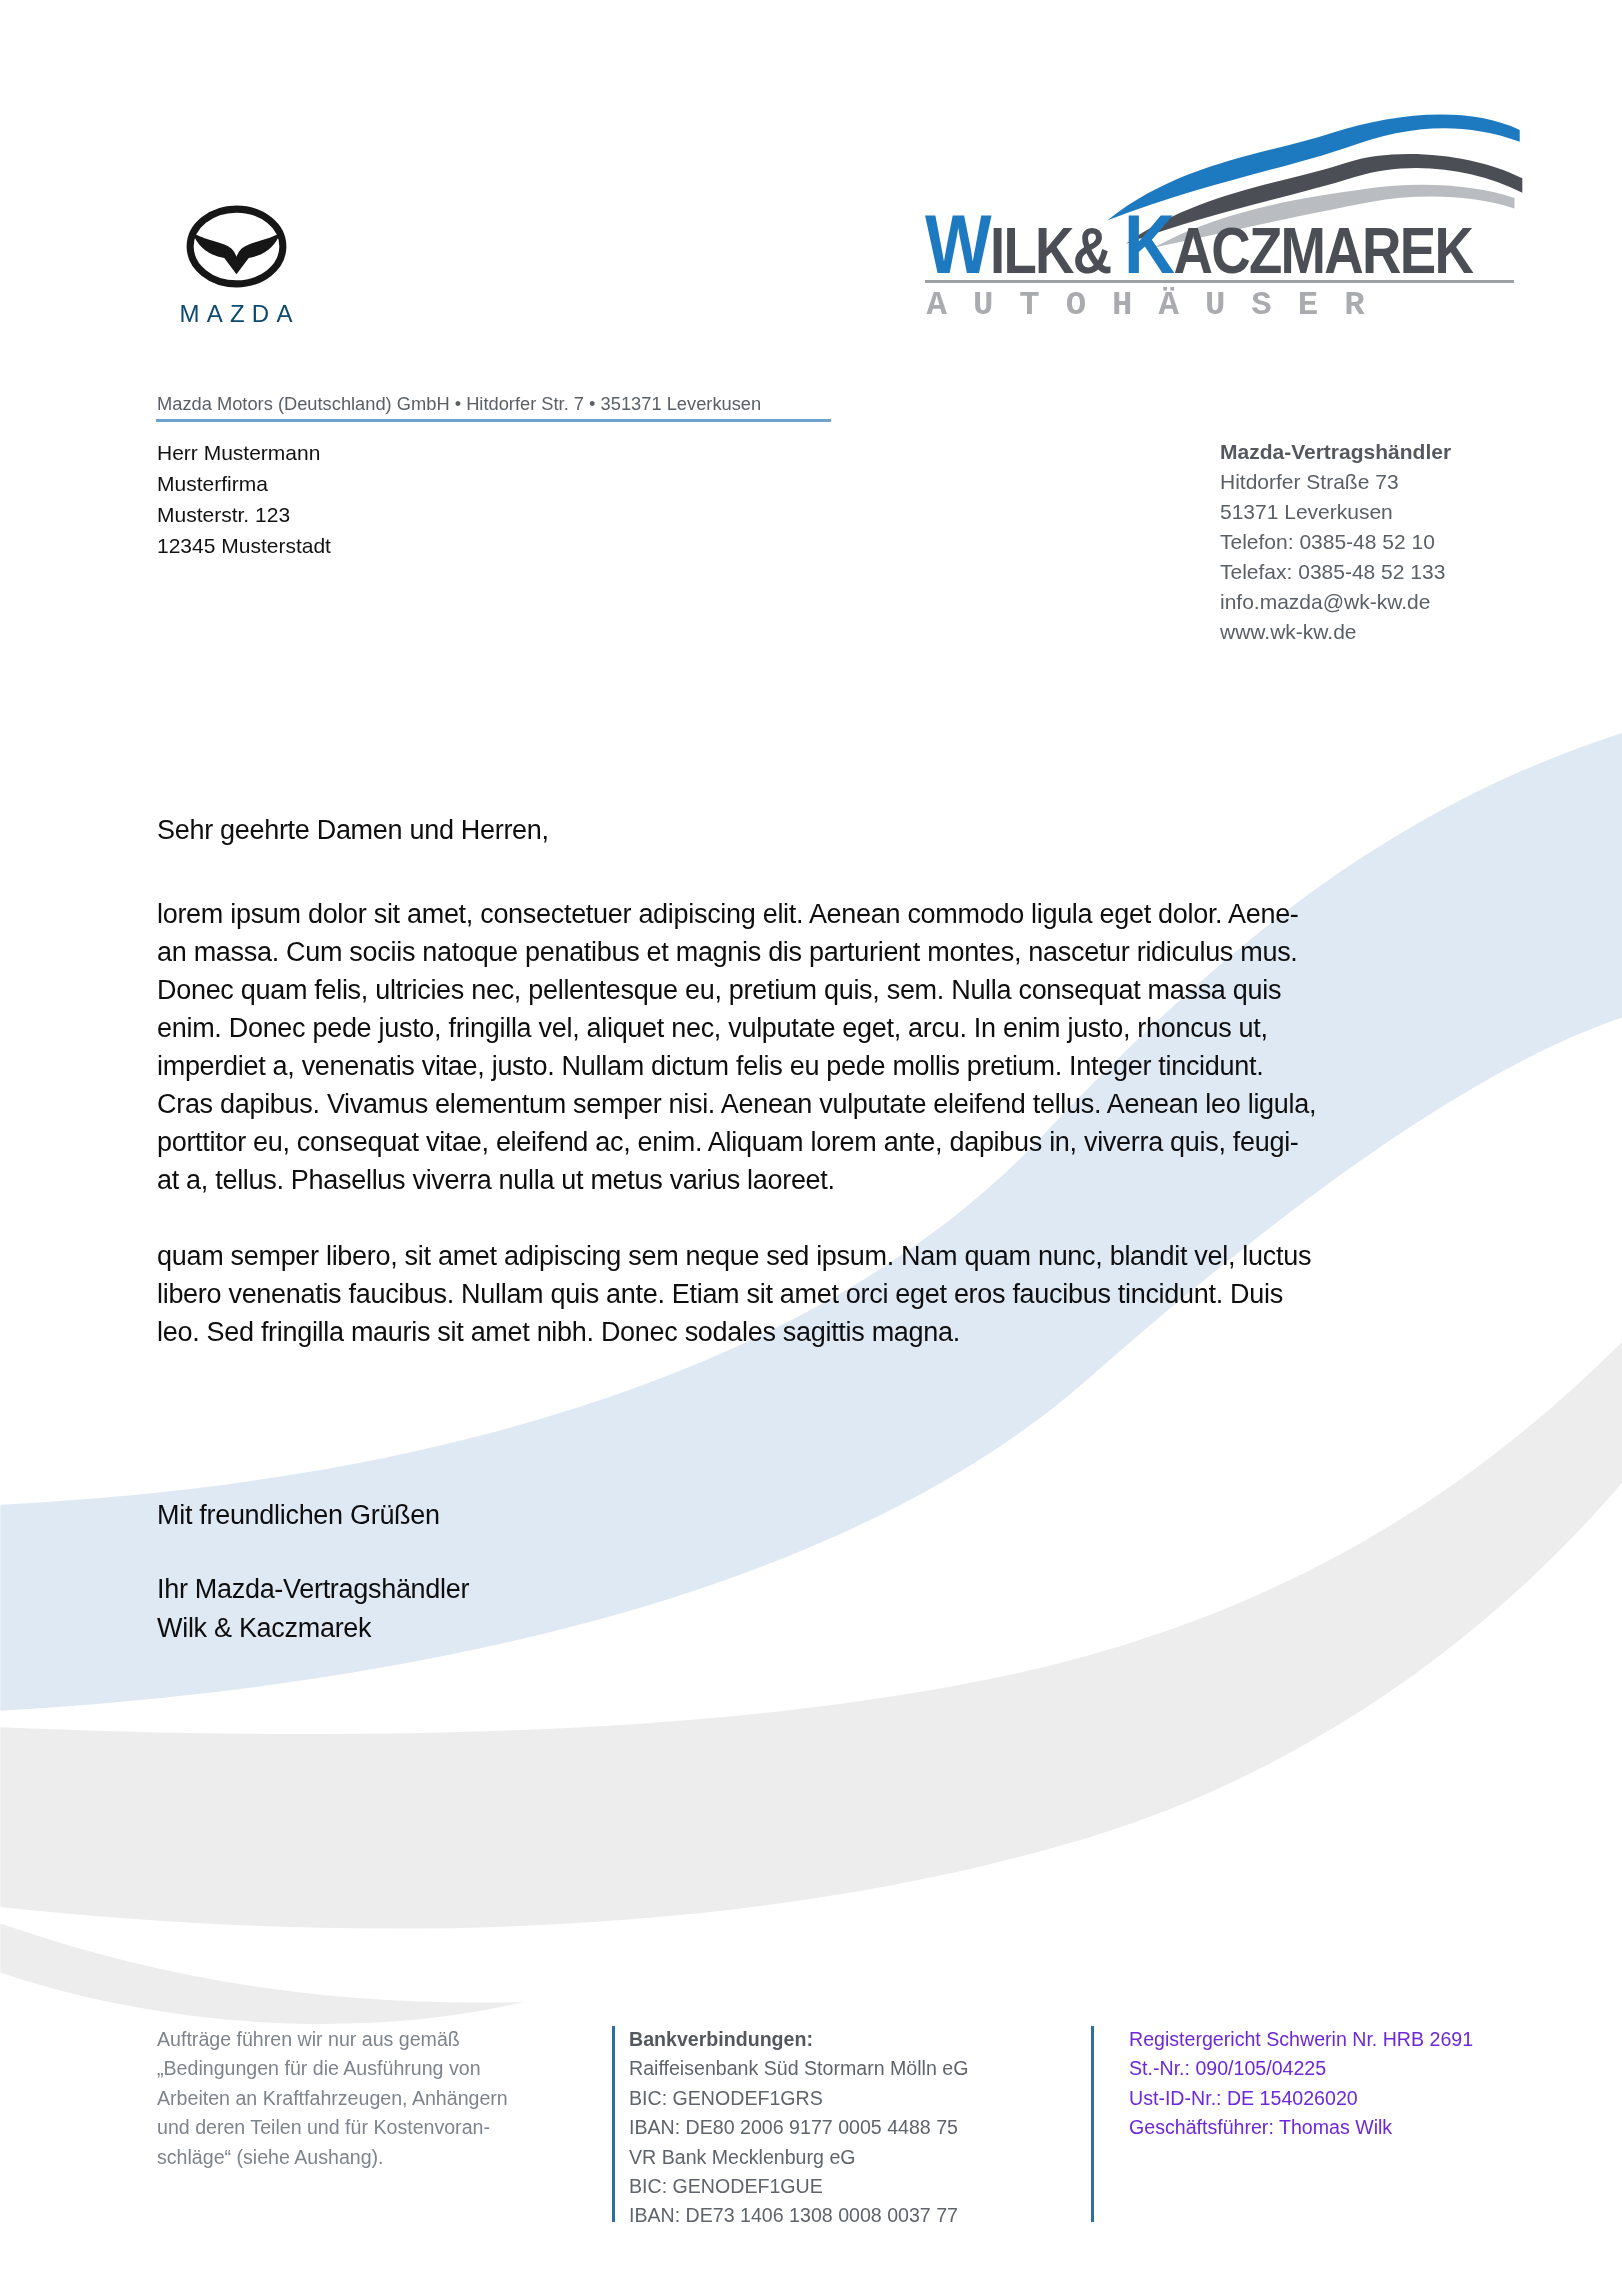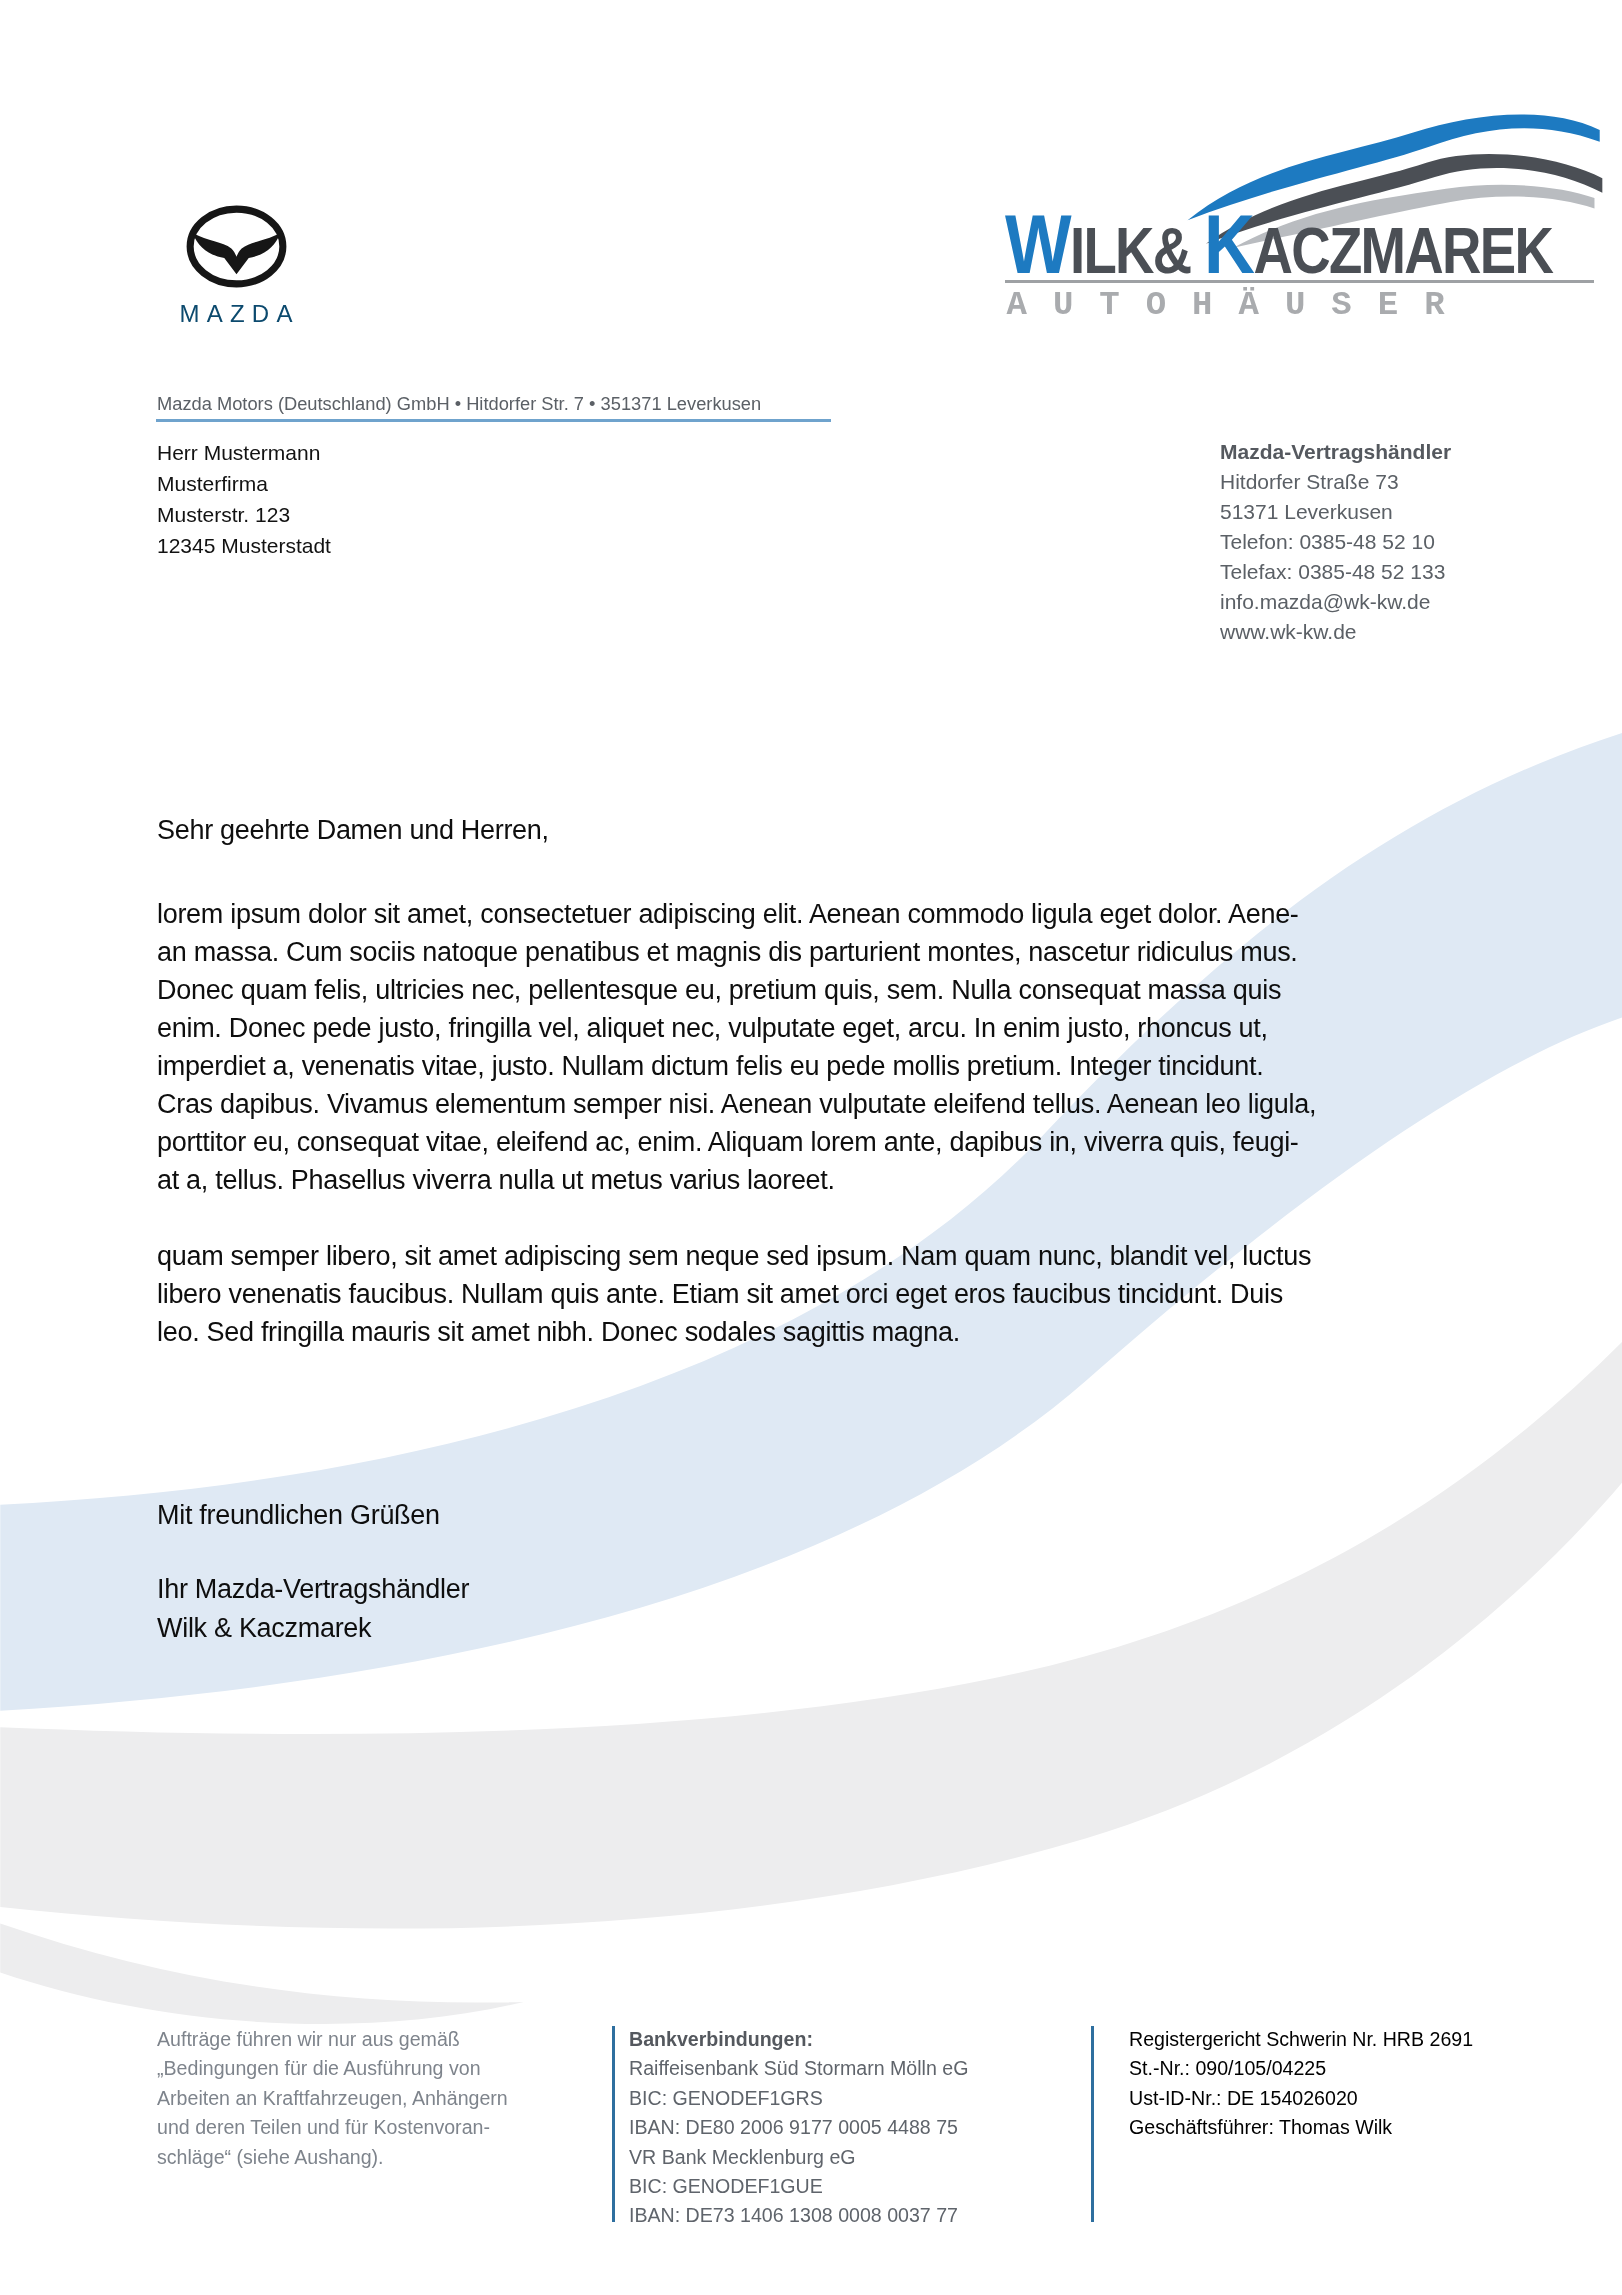--- a/index.html
+++ b/index.html
@@ -18,21 +18,21 @@
 
   
   .mazda-block{left:157px;top:204px;width:158px;text-align:center;z-index:2;}
   .mazda-block svg{display:block;margin:0 auto;}
   .mazda-word{
     margin-top:10.5px;font-size:24px;font-weight:400;letter-spacing:7.2px;
     padding-left:7.2px;color:#0c4a6e;
   }
 
   
-  .wk-block{left:996px;top:92px;width:601px;height:242px;z-index:2;}
+  .wk-block{left:916px;top:92px;width:601px;height:242px;z-index:2;}
   .wk-swoosh{position:absolute;left:185px;top:0;}
   .wk-wordmark{
     position:absolute;left:9.2px;top:110px;line-height:84px;white-space:nowrap;
     font-weight:700;letter-spacing:-2px;
     transform:scaleX(.84);transform-origin:left top;
   }
   .wk-wordmark .big{font-size:84px;}
   .wk-wordmark .small{font-size:65px;}
   .c-blue{color:var(--logo-blue,#1d7ac1);}
   .c-dark{color:var(--logo-dark,#4b4f55);}
@@ -59,21 +59,21 @@
   .para1{top:895px;}
   .para2{top:1237px;}
   .closing{top:1496px;}
   .signature{top:1570px;line-height:39px;}
 
   
   .foot{font-size:19.6px;line-height:29.4px;z-index:2;}
   .foot-terms{left:157px;top:2025px;color:var(--footer-gray,#7e848c);}
   .foot-bank{left:629px;top:2025px;color:#5f646b;}
   .foot-bank .ttl{font-weight:700;color:#54585e;}
-  .foot-legal{left:1129px;top:2025px;color:#000000;}
+  .foot-legal{left:1129px;top:2025px;color:#6d28d9;}
   .vdiv{width:2.6px;height:196px;top:2026px;background:var(--divider-blue,#2e6f9f);z-index:2;}
   .vdiv.d1{left:612px;}
   .vdiv.d2{left:1091px;}
 </style>
 </head>
 <body>
 
 <div class="page">
 
   <svg class="watermark" viewBox="0 0 2480 3508" aria-hidden="true">

